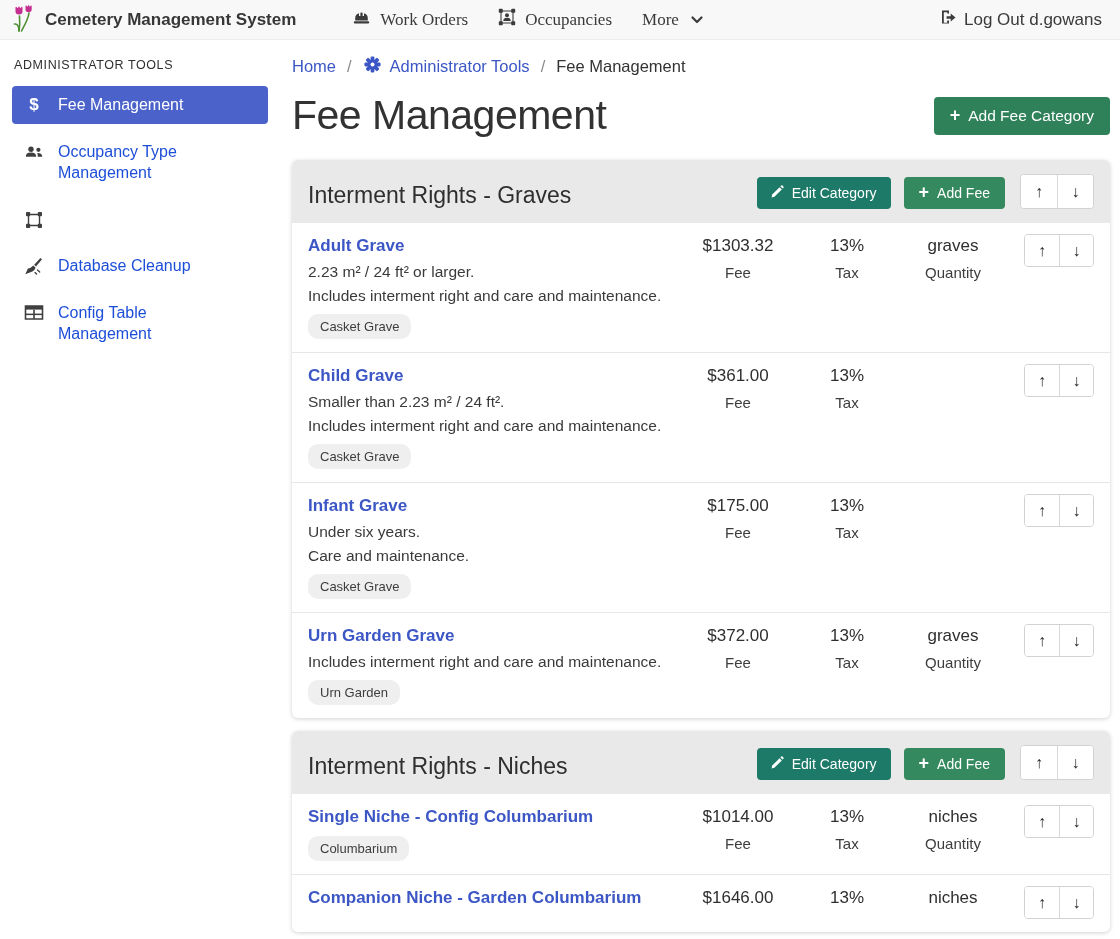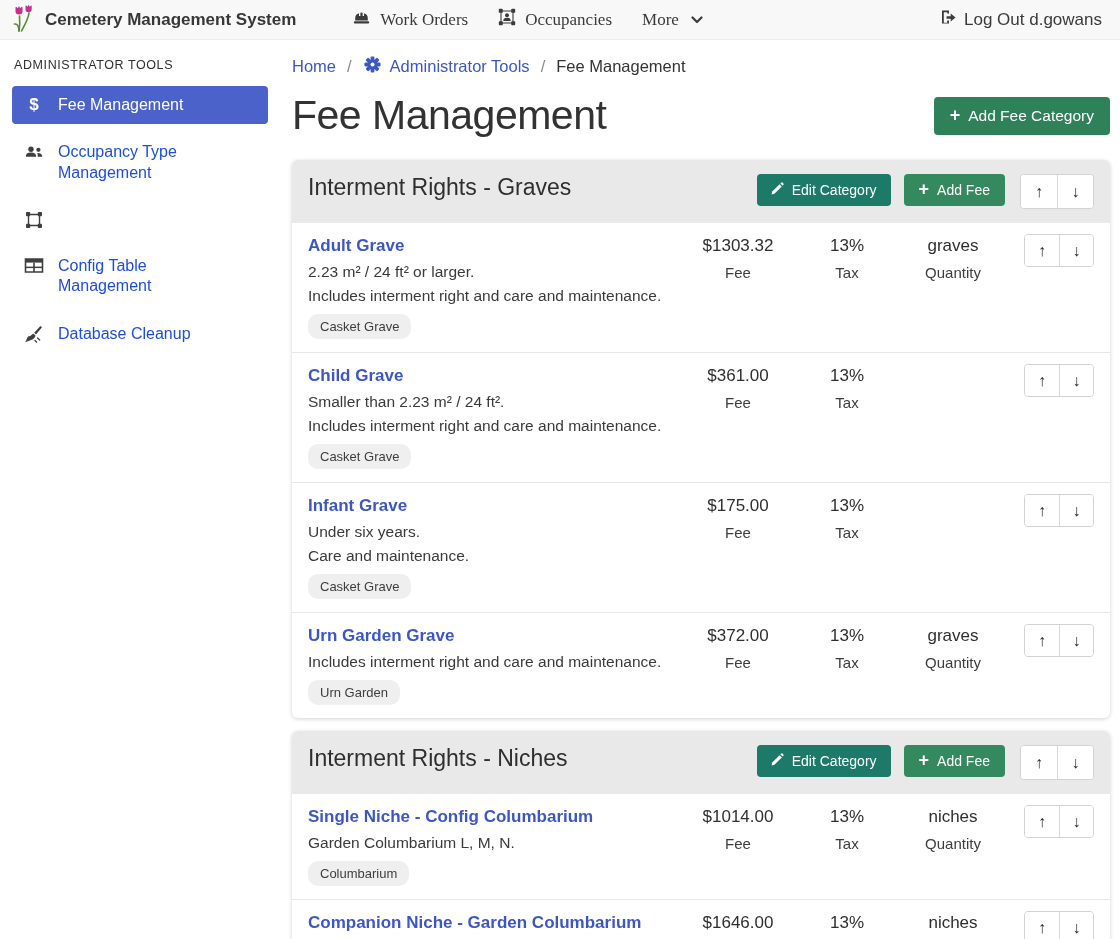--- a/index.html
+++ b/index.html
@@ -47,21 +47,21 @@
   .page-head { display: flex; align-items: center; justify-content: space-between; margin: 14px 0 21px 0; }
   .page-title { font-size: 41px; font-weight: 400; color: #323232; letter-spacing: -0.5px; }
   .btn { border: none; border-radius: 4px; color: #fff; display: inline-flex; align-items: center; gap: 8px; cursor: pointer; font-family: inherit; }
   .btn-add-category { background: var(--green-primary, #2e8158); font-size: 15.5px; padding: 10px 16px; }
   .plus-glyph { font-size: 18px; font-weight: bold; line-height: 1; margin-top: -2px; }
 
   
   .category-card { border-radius: 6px; box-shadow: 0 1px 4px rgba(0,0,0,.18); margin-bottom: 13px; background: #fff; }
   .category-header {
     background: var(--header-bg, #e9e9e9); border-radius: 6px 6px 0 0;
-    display: flex; align-items: flex-start; padding: 14px 16px;
+    display: flex; align-items: flex-end; padding: 14px 16px;
   }
   .category-title { flex: 1; font-size: 23px; color: #2e2e2e; font-weight: 400; }
   .btn-edit-category { background: var(--green-teal, #1d7a68); font-size: 14px; padding: 8px 14px; }
   .btn-add-fee { background: var(--green-mid, #35895e); font-size: 14px; padding: 8px 15px; margin-left: 13px; }
   .arrow-group { display: inline-flex; background: #fff; border: 1px solid #d2d2d2; border-radius: 4px; overflow: hidden; margin-left: 15px; }
   .arrow-btn { background: #fff; border: none; width: 36px; height: 33px; font-size: 16px; color: #2b2b2b; cursor: pointer; font-family: inherit; }
   .arrow-btn + .arrow-btn { border-left: 1px solid #d8d8d8; }
 
   
   .fee-row { display: flex; align-items: flex-start; padding: 11px 16px 13px 16px; }
@@ -178,39 +178,39 @@
           <rect x="1" y="1" width="4.2" height="4.2" rx="0.9"></rect>
           <rect x="12.8" y="1" width="4.2" height="4.2" rx="0.9"></rect>
           <rect x="1" y="12.8" width="4.2" height="4.2" rx="0.9"></rect>
           <rect x="12.8" y="12.8" width="4.2" height="4.2" rx="0.9"></rect>
         </svg>
       </span>
     </div>
 
     <div class="side-item">
       <span class="side-icon">
+        <svg width="20" height="19" viewBox="0 0 20 19" fill="#3f3f3f">
+          <path d="M18 2.2 L16.4 0.9 L10.2 7.8 L12 9.4 Z"></path>
+          <path d="M9.3 8.6 L11.6 10.7 Q10.5 14 6.5 15.2 L1.2 17.2 Q3.2 13.6 3.9 11.6 Q6.8 11.4 9.3 8.6 Z"></path>
+          <path d="M13.5 13 l2.2 2 M11 15.5 l1.6 1.5" stroke="#3f3f3f" stroke-width="1.3" fill="none" stroke-linecap="round"></path>
+        </svg>
+      </span>
+      <span class="side-label">Database Cleanup</span>
+    </div>
+
+    <div class="side-item">
+      <span class="side-icon">
         <svg width="20" height="17" viewBox="0 0 20 17" fill="#3f3f3f">
           <path d="M1.5 2 h17 v13 h-17 Z" fill="none" stroke="#3f3f3f" stroke-width="1.6"></path>
           <rect x="1.5" y="2" width="17" height="3.6"></rect>
           <rect x="9.2" y="5.6" width="1.6" height="9.4"></rect>
           <rect x="1.5" y="9.6" width="17" height="1.5"></rect>
         </svg>
       </span>
       <span class="side-label">Config Table Management</span>
-    </div>
-
-    <div class="side-item">
-      <span class="side-icon">
-        <svg width="20" height="19" viewBox="0 0 20 19" fill="#3f3f3f">
-          <path d="M18 2.2 L16.4 0.9 L10.2 7.8 L12 9.4 Z"></path>
-          <path d="M9.3 8.6 L11.6 10.7 Q10.5 14 6.5 15.2 L1.2 17.2 Q3.2 13.6 3.9 11.6 Q6.8 11.4 9.3 8.6 Z"></path>
-          <path d="M13.5 13 l2.2 2 M11 15.5 l1.6 1.5" stroke="#3f3f3f" stroke-width="1.3" fill="none" stroke-linecap="round"></path>
-        </svg>
-      </span>
-      <span class="side-label">Database Cleanup</span>
     </div>
   </aside>
 
   <main class="main">
     <nav class="breadcrumb">
       <a class="crumb-link">Home</a>
       <span class="crumb-sep">/</span>
       <a class="crumb-link">
         <span>
           <svg width="19" height="19" viewBox="0 0 20 20" fill="#3c57c5">
@@ -386,23 +386,20 @@
       </button>
       <span class="arrow-group">
         <button class="arrow-btn"><span>↑</span></button>
         <button class="arrow-btn"><span>↓</span></button>
       </span>
     </div>
     <div>
   <div class="fee-row">
     <div class="fee-main">
       <a class="fee-name">Single Niche - Config Columbarium</a>
-      <div>
-                  <div class="fee-line">Garden Columbarium L, M, N.</div>
-                </div>
       <div><span class="fee-badge">Columbarium</span></div>
     </div>
     <div class="fee-col amount">
       <div class="col-value">$1014.00</div>
       <div class="col-label">Fee</div>
     </div>
     <div class="fee-col">
       <div class="col-value">13%</div>
       <div class="col-label">Tax</div>
     </div>

